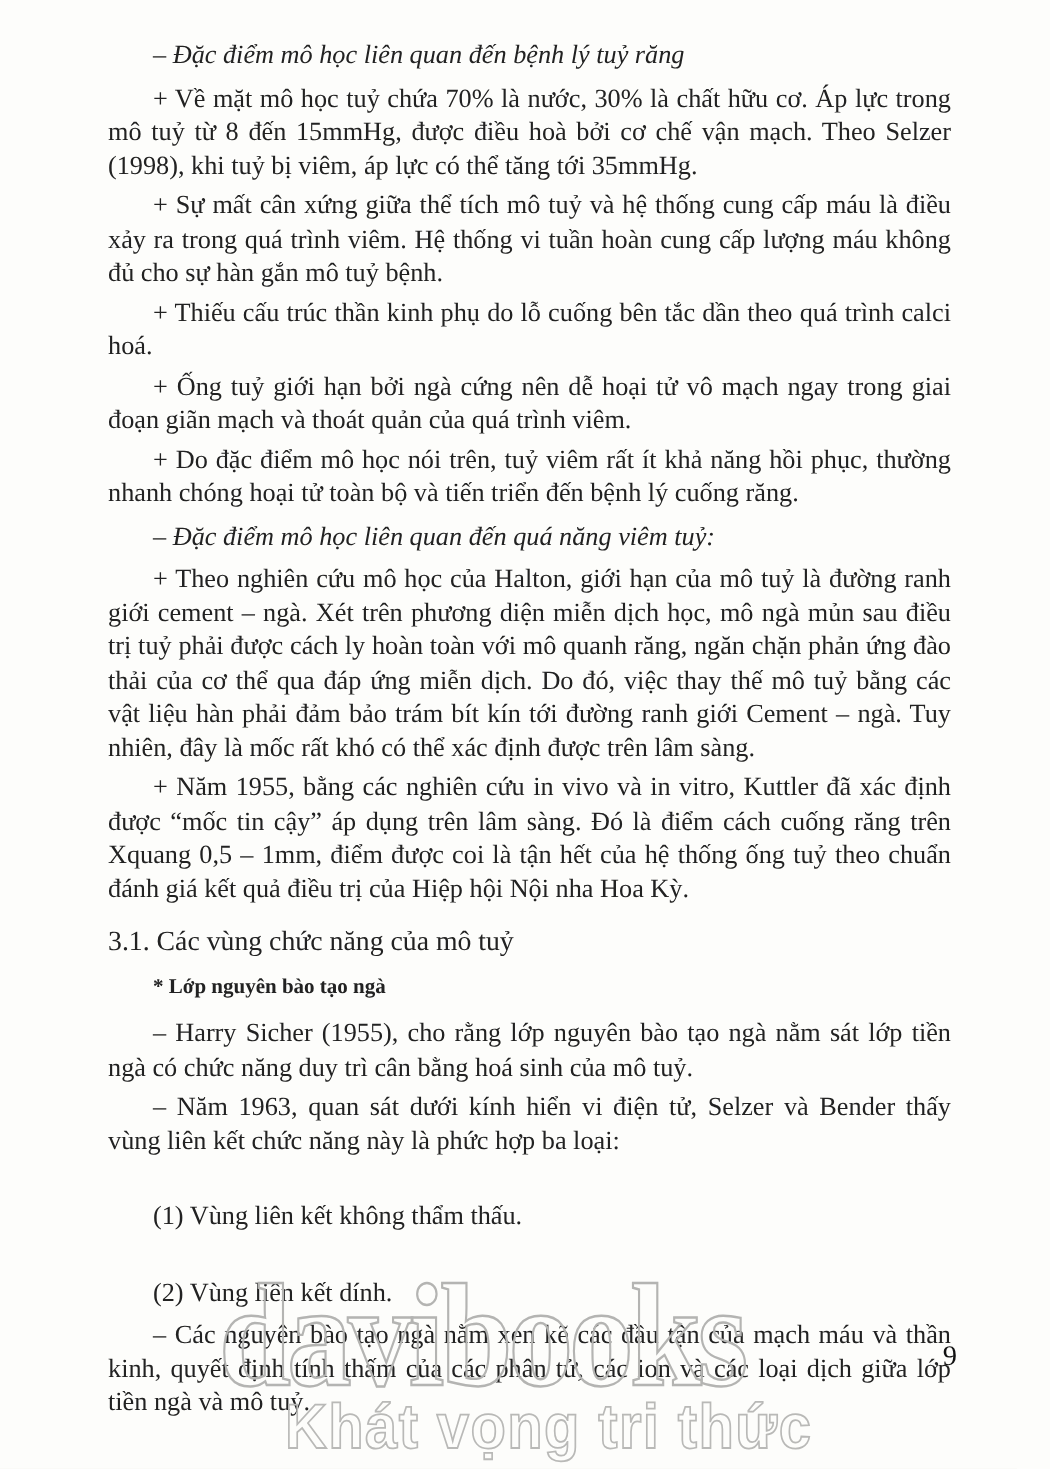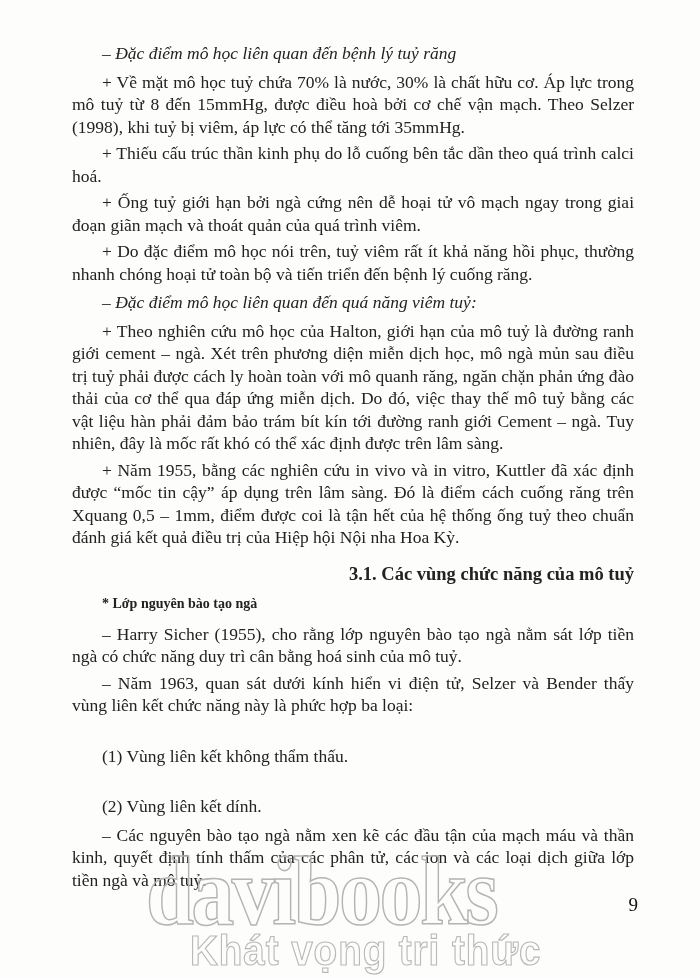--- a/index.html
+++ b/index.html
@@ -8,41 +8,41 @@
     background:#f4f4f2;
     font-family:"Liberation Serif","DejaVu Serif",serif;
     overflow:hidden;
   }
   .scan-page{
     position:relative;
     width:700px;height:979px;
     background:#fdfdfb;
     color:#1e1e1e;
     box-sizing:border-box;
-    padding:36px 66px 0 72px;
+    padding:19px 66px 0 72px;
   }
   .content p{
     margin:0 0 4px 0;
     font-size:17.5px;
     line-height:22.5px;
     text-align:justify;
     text-indent:30px;
     color:#222;
   }
   .content p.sub-italic{
     font-style:italic;
     text-align:left;
     margin-top:6px;
     margin-bottom:6px;
   }
   .content p.h-section{
-    font-weight:bold;
+    font-weight:normal;
     font-size:18.5px;
     text-indent:0;
-    text-align:right;
+    text-align:left;
     margin-top:14px;
     margin-bottom:8px;
   }
   .content p.h-bold{
     font-weight:bold;
     font-size:14px;
     text-align:left;
     margin-bottom:7px;
   }
   .content p.list{
@@ -92,20 +92,21 @@
   }
 </style>
 </head>
 <body>
 
 <div class="scan-page">
 
   <div class="content">
     <p class="sub-italic">– Đặc điểm mô học liên quan đến bệnh lý tuỷ răng</p>
     <p class="body">+ Về mặt mô học tuỷ chứa 70% là nước, 30% là chất hữu cơ. Áp lực trong mô tuỷ từ 8 đến 15mmHg, được điều hoà bởi cơ chế vận mạch. Theo Selzer (1998), khi tuỷ bị viêm, áp lực có thể tăng tới 35mmHg.</p>
+    <p class="body">+ Sự mất cân xứng giữa thể tích mô tuỷ và hệ thống cung cấp máu là điều xảy ra trong quá trình viêm. Hệ thống vi tuần hoàn cung cấp lượng máu không đủ cho sự hàn gắn mô tuỷ bệnh.</p>
     <p class="body">+ Thiếu cấu trúc thần kinh phụ do lỗ cuống bên tắc dần theo quá trình calci hoá.</p>
     <p class="body">+ Ống tuỷ giới hạn bởi ngà cứng nên dễ hoại tử vô mạch ngay trong giai đoạn giãn mạch và thoát quản của quá trình viêm.</p>
     <p class="body">+ Do đặc điểm mô học nói trên, tuỷ viêm rất ít khả năng hồi phục, thường nhanh chóng hoại tử toàn bộ và tiến triển đến bệnh lý cuống răng.</p>
     <p class="sub-italic">– Đặc điểm mô học liên quan đến quá năng viêm tuỷ:</p>
     <p class="body">+ Theo nghiên cứu mô học của Halton, giới hạn của mô tuỷ là đường ranh giới cement – ngà. Xét trên phương diện miễn dịch học, mô ngà mủn sau điều trị tuỷ phải được cách ly hoàn toàn với mô quanh răng, ngăn chặn phản ứng đào thải của cơ thể qua đáp ứng miễn dịch. Do đó, việc thay thế mô tuỷ bằng các vật liệu hàn phải đảm bảo trám bít kín tới đường ranh giới Cement – ngà. Tuy nhiên, đây là mốc rất khó có thể xác định được trên lâm sàng.</p>
     <p class="body">+ Năm 1955, bằng các nghiên cứu in vivo và in vitro, Kuttler đã xác định được “mốc tin cậy” áp dụng trên lâm sàng. Đó là điểm cách cuống răng trên Xquang 0,5 – 1mm, điểm được coi là tận hết của hệ thống ống tuỷ theo chuẩn đánh giá kết quả điều trị của Hiệp hội Nội nha Hoa Kỳ.</p>
     <p class="h-section">3.1. Các vùng chức năng của mô tuỷ</p>
     <p class="h-bold">* Lớp nguyên bào tạo ngà</p>
     <p class="body">– Harry Sicher (1955), cho rằng lớp nguyên bào tạo ngà nằm sát lớp tiền ngà có chức năng duy trì cân bằng hoá sinh của mô tuỷ.</p>
     <p class="body">– Năm 1963, quan sát dưới kính hiển vi điện tử, Selzer và Bender thấy vùng liên kết chức năng này là phức hợp ba loại:</p>

